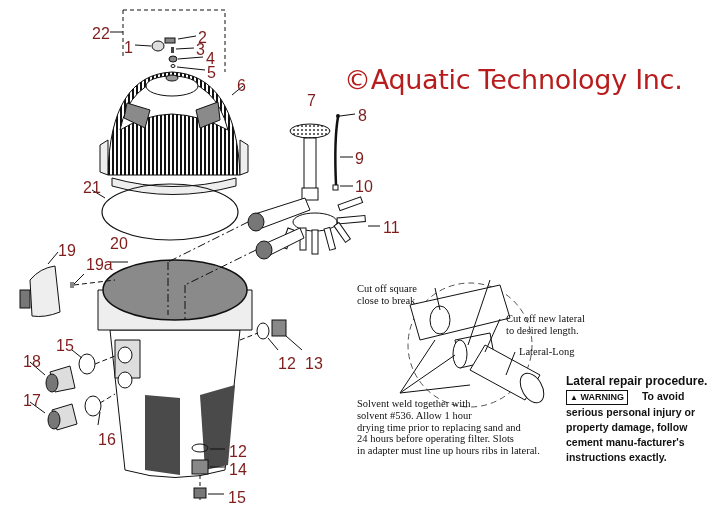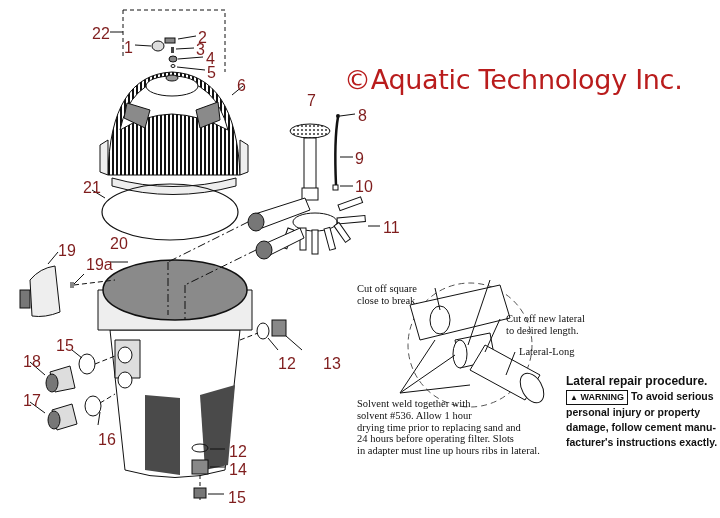--- a/index.html
+++ b/index.html
@@ -4,21 +4,21 @@
 <style>
   html, body { margin:0; padding:0; background:#ffffff; }
   body { width:720px; height:518px; position:relative; overflow:hidden; font-family:"Liberation Sans", sans-serif; }
   .stage { position:absolute; left:0; top:0; width:720px; height:518px; }
   svg.art { position:absolute; left:0; top:0; }
   .watermark { position:absolute; left:344px; top:16px; font-family:"DejaVu Sans", sans-serif; font-size:27px; color:#b91c1c; letter-spacing:-0.3px; white-space:nowrap;margin-top:48px; }
   .callout { position:absolute; font-family:"Liberation Sans", sans-serif; font-size:16px; color:#7f1d1d; line-height:1; white-space:nowrap; }
   .serif { position:absolute; font-family:"Liberation Serif", serif; font-size:10.5px; color:#111; line-height:1.12; white-space:nowrap; }
   .proc-title { position:absolute; left:566px; top:374px; font-family:"Liberation Sans", sans-serif; font-weight:bold; font-size:12px; color:#111; }
   .warn-block { position:absolute; left:566px; top:389px; width:154px; font-family:"Liberation Sans", sans-serif; font-weight:bold; font-size:10.5px; line-height:1.42; color:#111; }
-  .warn-badge { display:inline-block; border:1px solid #111; padding:0 3px; font-size:9px; line-height:13px; margin-right:3px; }
+  .warn-badge { display:inline-block; border:1px solid #111; padding:0 3px; font-size:9px; line-height:13px; margin-right:14px; }
   .warn-tri { font-size:8px; }
 </style>
 </head>
 <body>
 
 <div class="stage">
 
   <svg class="art" width="720" height="518" viewBox="0 0 720 518">
     <defs>
       <pattern id="ribs" width="4" height="10" patternUnits="userSpaceOnUse">
@@ -194,21 +194,21 @@
   <span class="callout" style="left:383px;top:220px">11</span>
   <span class="callout" style="left:83px;top:180px">21</span>
   <span class="callout" style="left:110px;top:236px">20</span>
   <span class="callout" style="left:58px;top:243px">19</span>
   <span class="callout" style="left:86px;top:257px">19a</span>
   <span class="callout" style="left:56px;top:338px">15</span>
   <span class="callout" style="left:23px;top:354px">18</span>
   <span class="callout" style="left:23px;top:393px">17</span>
   <span class="callout" style="left:98px;top:432px">16</span>
   <span class="callout" style="left:278px;top:356px">12</span>
-  <span class="callout" style="left:323px;top:356px">13</span>
+  <span class="callout" style="left:305px;top:356px">13</span>
   <span class="callout" style="left:229px;top:444px">12</span>
   <span class="callout" style="left:229px;top:462px">14</span>
   <span class="callout" style="left:228px;top:490px">15</span>
 
   <div class="serif" style="left:357px;top:283px">
     <div>Cut off square</div>
     <div>close to break.</div>
   </div>
   <div class="serif" style="left:506px;top:313px">
     <div>Cut off new lateral</div>

